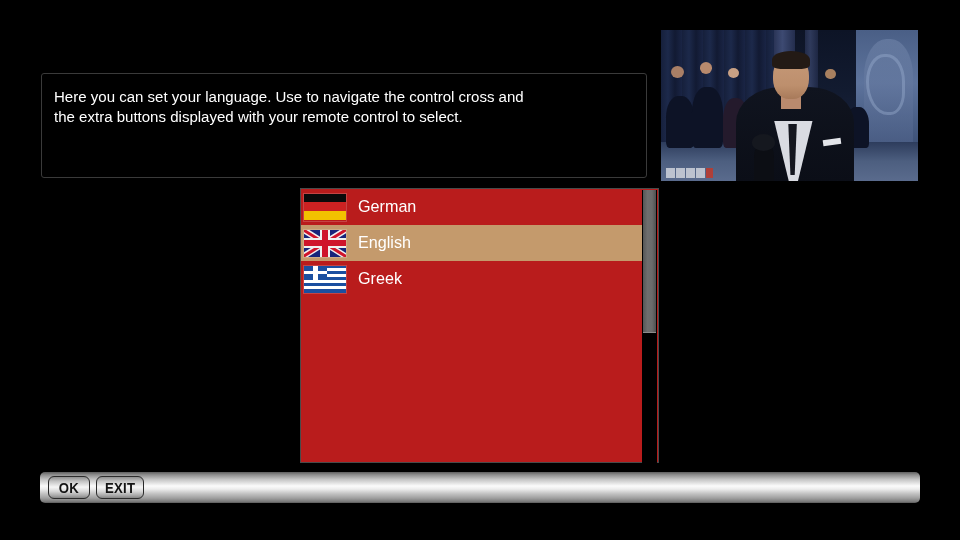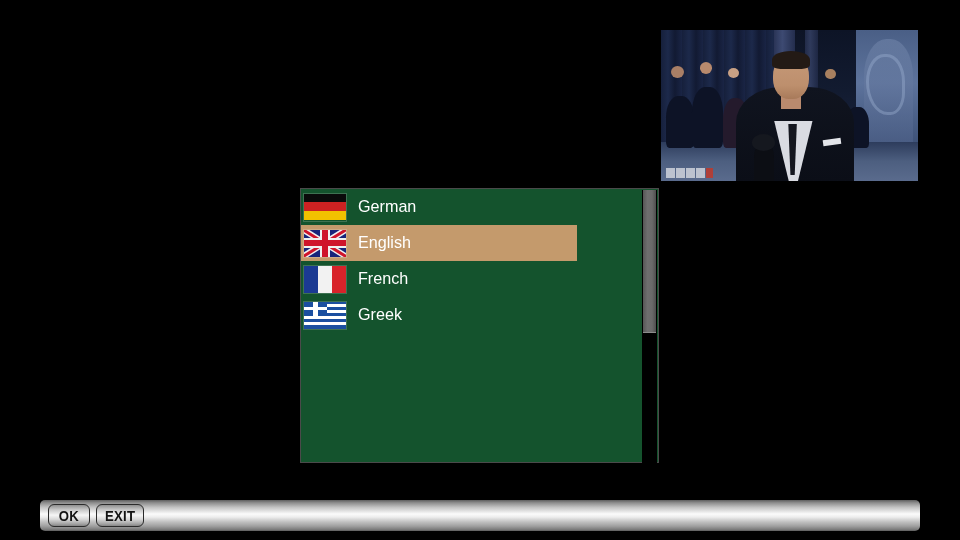--- a/index.html
+++ b/index.html
@@ -194,41 +194,41 @@
   }
   .vid-logo i.red { background: #c0392b; width: 7px; }
 
   
   .list-box {
     position: absolute;
     left: 300px;
     top: 188px;
     width: 359px;
     height: 275px;
-    background: #14532d;
+    background: #b91c1c;
     border: 1px solid #4a4a4a;
     box-sizing: border-box;
   }
   .list-inner {
     position: absolute;
     left: 0; top: 0;
     width: 342px;
     height: 100%;
     overflow: hidden;
   }
   .lang-row {
     display: flex;
     align-items: center;
     height: 36px;
     padding-left: 3px;
     box-sizing: border-box;
   }
   .lang-row.selected {
     background: #c49a6c;
-    width: 276px;
+    width: 342px;
   }
   .lang-label {
     margin-left: 12px;
     font-size: 17px;
     color: #ffffff;
     font-family: "Liberation Sans", sans-serif;
     transform: scaleX(.95);
     transform-origin: left center;
   }
   .lang-row.selected .lang-label { color: #ffffff; }
@@ -314,21 +314,21 @@
     width: 13px;
     height: 142px;
     background: linear-gradient(to right, #565656, #6e6e6e 35%, #6a6a6a 70%, #4f4f4f);
     border-bottom: 1px solid #8c8c8c;
   }
 
   
   .bottom-bar {
     position: absolute;
     left: 40px;
-    top: 500px;
+    top: 472px;
     width: 880px;
     height: 31px;
     border-radius: 5px;
     background: linear-gradient(to bottom,
         #5e5e5e 0%,
         #8e8e8e 9%,
         #c4c4c4 24%,
         #fbfbfb 45%,
         #ededed 55%,
         #c2c2c2 70%,
@@ -363,20 +363,24 @@
     font-family: "Liberation Sans", sans-serif;
     transform: scaleX(.94);
   }
 </style>
 </head>
 <body>
 
 <div id="screen">
 
 
+  <div class="desc-box">
+    <div class="desc-text">Here you can set your language. Use to navigate the control cross and
+the extra buttons displayed with your remote control to select.</div>
+  </div>
 
   <div class="video-preview">
     <div class="vid-layer vid-bg"></div>
     <div class="vid-layer vid-curtain"></div>
     <div class="vid-layer vid-pillar p1"></div>
     <div class="vid-layer vid-pillar p2"></div>
     <div class="vid-layer vid-wall"></div>
     <div class="vid-layer vid-wall-art"></div>
     <div class="vid-layer vid-wall-swirl"></div>
     <div class="vid-layer vid-floor"></div>
@@ -429,28 +433,20 @@
             <i class="dr1"></i>
             <i class="dr2"></i>
           <i class="cw-v"></i>
             <i class="cw-h"></i>
             <i class="cr-v"></i>
             <i class="cr-h"></i>
         </div>
         <div class="lang-label">English</div>
       </div>
 
-      <div class="lang-row">
-        <div class="flag flag-fr v3">
-          <span></span>
-            <span></span>
-            <span></span>
-        </div>
-        <div class="lang-label">French</div>
-      </div>
 
       <div class="lang-row">
         <div class="flag flag-gr">
           <span class="stripe s1"></span>
             <span class="stripe s2"></span>
           <span class="stripe s3"></span>
             <span class="stripe s4"></span>
           <span class="canton"></span>
             <span class="cross-v"></span>
             <span class="cross-h"></span>

